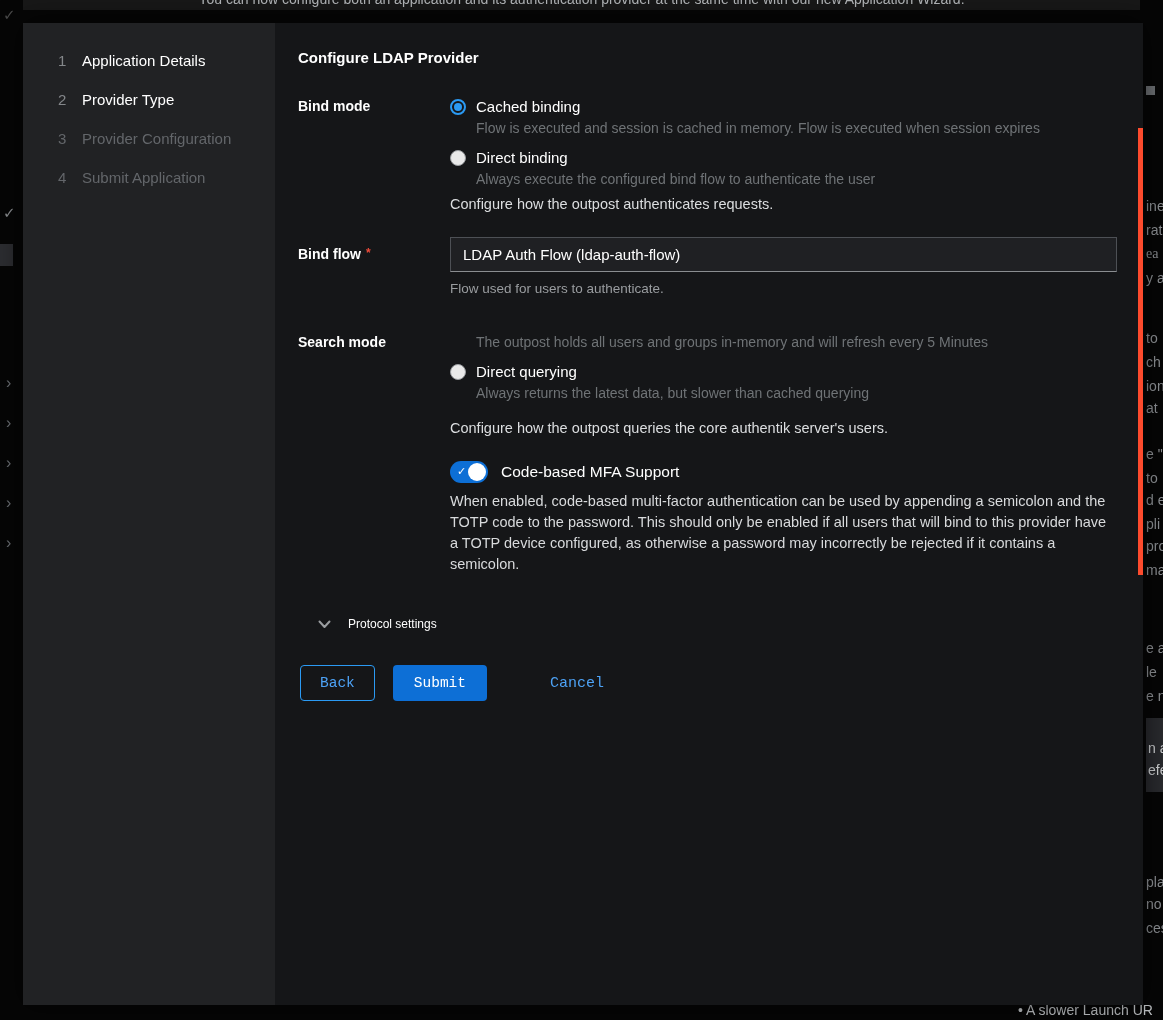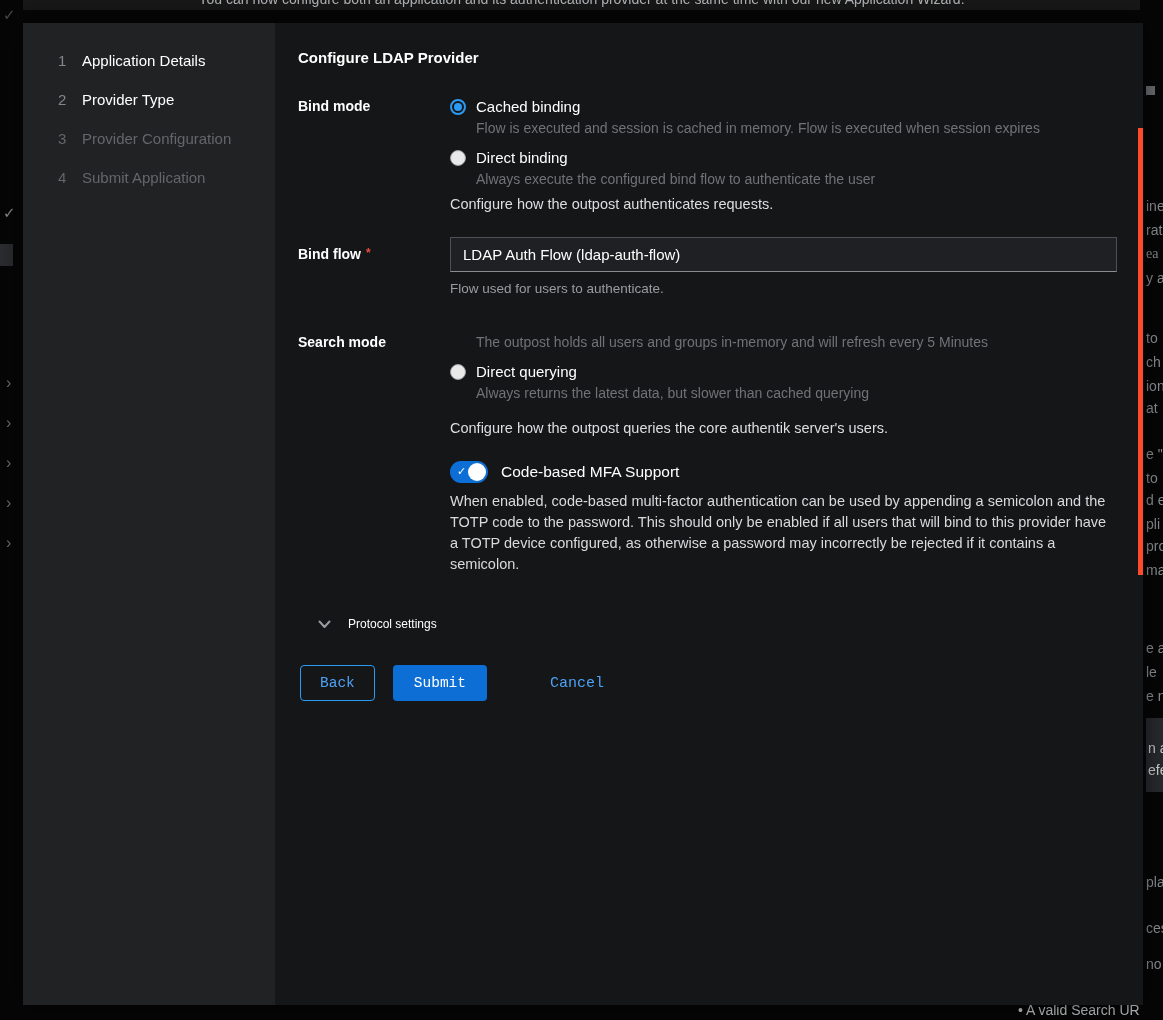--- a/index.html
+++ b/index.html
@@ -121,22 +121,22 @@
         <span class="bg-frag" style="left: 1146px; top: 516px;">pli</span>
         <span class="bg-frag" style="left: 1146px; top: 538px;">pro</span>
         <span class="bg-frag" style="left: 1146px; top: 562px;">ma</span>
         <span class="bg-frag" style="left: 1146px; top: 640px;">e a</span>
         <span class="bg-frag" style="left: 1146px; top: 664px;">le</span>
         <span class="bg-frag" style="left: 1146px; top: 688px;">e n</span>
         <span class="bg-frag" style="left: 1148px; top: 740px; color: rgb(208, 210, 212);">n a</span>
         <span class="bg-frag" style="left: 1148px; top: 762px; color: rgb(208, 210, 212);">efe</span>
         <span class="bg-frag" style="left: 1146px; top: 874px;">pla</span>
         <span class="bg-frag" style="left: 1146px; top: 920px;">ces</span>
-        <span class="bg-frag" style="left: 1146px; top: 956px;">no</span>
-        <span class="bg-frag" style="left: 1018px; top: 1002px; color: rgb(198, 201, 204);">• A valid Search UR</span>
+        <span class="bg-frag" style="left: 1146px; top: 896px;">no</span>
+        <span class="bg-frag" style="left: 1018px; top: 1002px; color: rgb(198, 201, 204);">• A slower Launch UR</span>
       </div>
   </div>
 
   <div class="modal">
 
 
     <div class="modal-body">
 
       <div class="steps">
         <div class="step">

